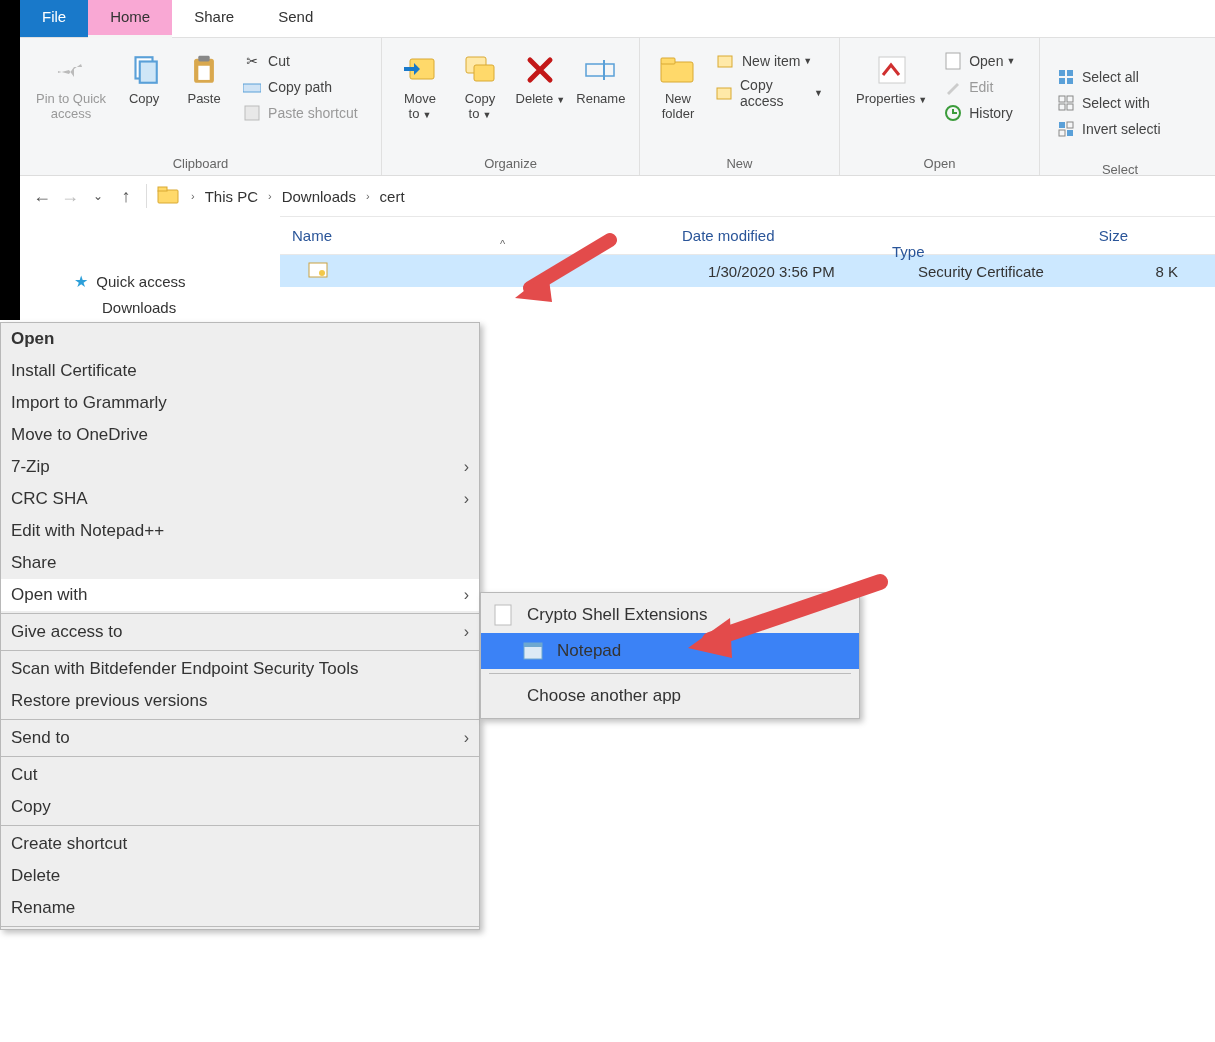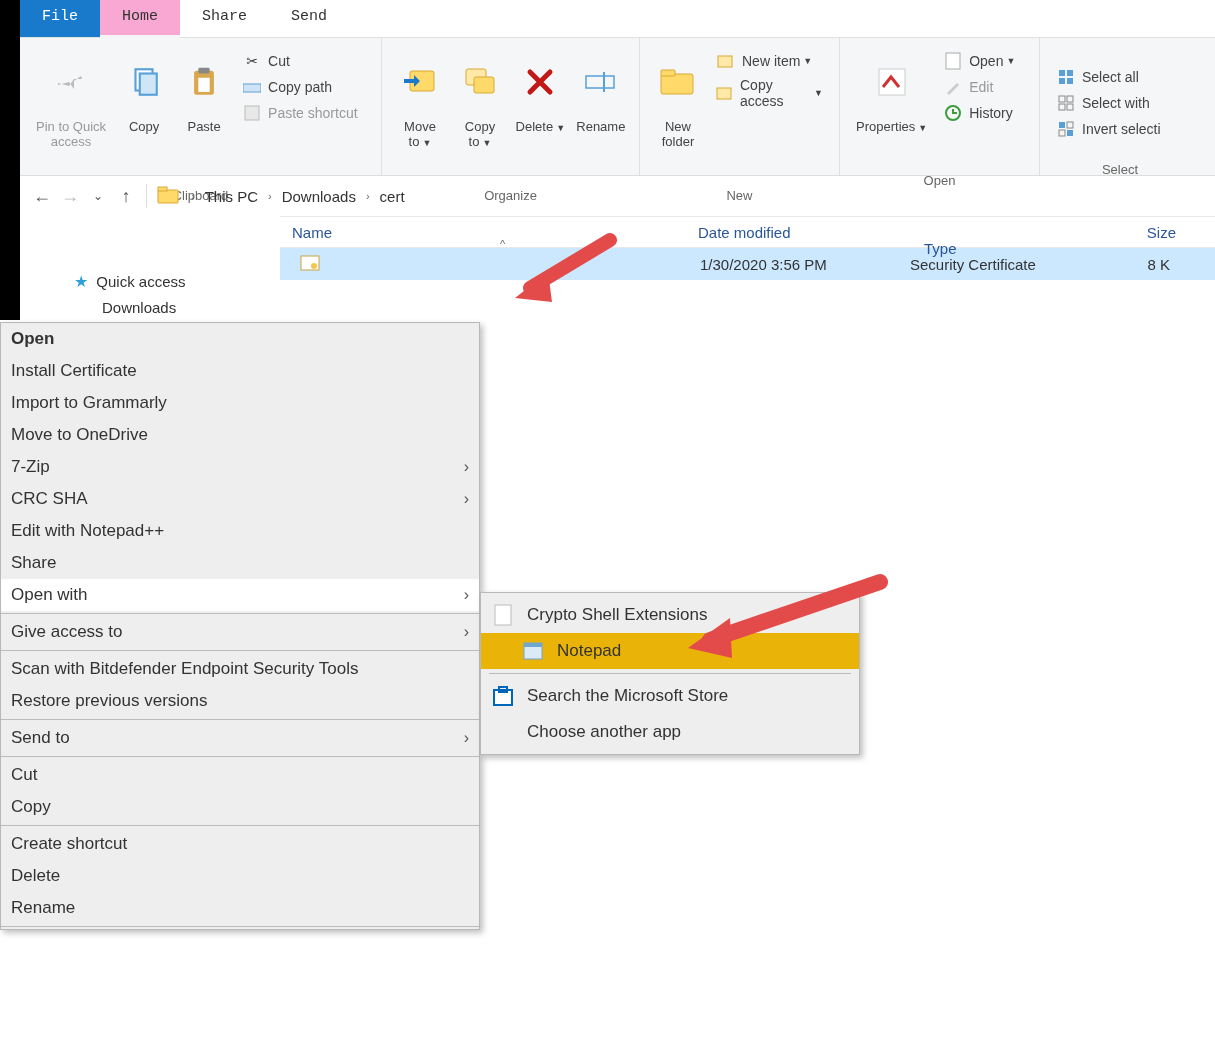--- a/index.html
+++ b/index.html
@@ -7,62 +7,62 @@
   font-family: "Segoe UI", Tahoma, sans-serif;
   font-size: 13px;
   background: #fff;
   width: 1215px;
   height: 1042px;
   position: relative;
   overflow: hidden;
   color: #333;
 }
 .black-strip { position:absolute; left:0; top:0; width:20px; height:320px; background:#000; }
-.tabs { display:flex; height:38px; margin-left:20px; background:#fff; border-bottom:1px solid #e0e0e0;font-family:Liberation Mono, monospace;}
+.tabs { display:flex; height:38px; margin-left:20px; background:#fff; border-bottom:1px solid #e0e0e0;}
 .tab { padding:8px 22px; font-size:15px; cursor:pointer; }
 .tab.file { background:#1979ca; color:#fff; }
 .tab.active { background:#f9a8d4; border-bottom:3px solid #f5f5f5; margin-bottom:-1px;}
 .ribbon { display:flex; background:#f5f6f7; border-bottom:1px solid #ddd; margin-left:20px; height:138px;}
 .group { border-right:1px solid #e0e0e0; padding:4px 8px 2px; display:flex; flex-direction:column; justify-content:space-between;}
 .group-title { text-align:center; font-size:13px; color:#666; padding:2px 0;margin-top:16px;}
 .group-body { display:flex; flex:1; align-items:flex-start; }
-.big-btn { display:flex; flex-direction:column; align-items:center; justify-content:space-between; padding:4px 6px; margin:16px 2px; color:#444; min-width:56px;gap:16px;}
+.big-btn { display:flex; flex-direction:column; align-items:center; justify-content:space-between; padding:4px 6px; margin:4px 2px; color:#444; min-width:56px;}
 .big-btn.disabled { color:#999; }
 .big-btn .ico { width:40px; height:40px; display:flex; align-items:center; justify-content:center; }
 .big-btn .lbl { font-size:13px; text-align:center; line-height:1.15; margin-top:2px;}
 .small-col { display:flex; flex-direction:column; justify-content:flex-start; padding:2px 4px;}
 .small-btn { display:flex; align-items:center; padding:3px 4px; font-size:14px; color:#444;}
 .small-btn .sico { width:20px; height:20px; margin-right:6px; display:flex; align-items:center; justify-content:center;}
 .addr-bar { display:flex; align-items:center; height:40px; padding:4px 8px; margin-left:20px; }
 .nav-arrow { width:28px; text-align:center; font-size:18px; color:#555; }
 .nav-arrow.disabled { color:#bbb; }
 .folder-ico { width:24px; height:20px; margin:0 4px; }
 .crumb { font-size:15px; padding:0 4px; }
 .crumb-sep { font-size:11px; color:#666; padding:0 6px;}
-.columns { display:flex; border-top:1px solid #e8e8e8; border-bottom:1px solid #e8e8e8; height:32px; align-items:center; font-size:15px; color:#2a5599; margin-left:280px;gap:16px;}
+.columns { display:flex; border-top:1px solid #e8e8e8; border-bottom:1px solid #e8e8e8; height:39px; align-items:center; font-size:15px; color:#2a5599; margin-left:280px;}
 .col { padding:0 12px; }
 .col.name{ width:390px; } .col.date{ width:210px;} .col.type{ width:180px;margin-top:32px;} .col.size{ width:80px; text-align:right;}
 .sidebar { position:absolute; left:20px; top:258px; width:258px; padding:10px 14px;}
 .side-item { display:flex; align-items:center; font-size:15px; padding:4px 4px 4px 40px;}
 .star { color:#2d9fd9; margin-right:8px; font-size:16px;}
-.row-sel { display:flex; align-items:center; height:32px; background:#cce8ff; margin-left:280px; font-size:15px; padding-left:20px;}
+.row-sel { display:flex; align-items:center; height:32px; background:#cce8ff; margin-left:280px; font-size:15px; padding-left:28px;}
 .row-sel .ficon{ width:22px; height:18px; margin-right:6px;}
 .row-sel .name{ width:372px;} .row-sel .date{width:210px;} .row-sel .type{width:180px;} .row-sel .size{width:80px; text-align:right;}
 
 .ctx { position:absolute; left:0; top:322px; width:480px; background:#eee; border:1px solid #b8b8b8; box-shadow:3px 3px 6px rgba(0,0,0,.25); font-size:17px;}
 .ctx .item { padding:6px 10px; display:flex; justify-content:space-between; align-items:center;}
 .ctx .item.bold{ font-weight:700;}
 .ctx .item.hover{ background:#fff;}
 .ctx .sep{ height:1px; background:#bbb; margin:2px 0;}
 .ctx .arr{ font-size:16px; color:#555;}
 
 .submenu{ position:absolute; left:480px; top:592px; width:380px; background:#eee; border:1px solid #b8b8b8; box-shadow:3px 3px 6px rgba(0,0,0,.25); font-size:17px; padding:4px 0;}
 .submenu .sitem{ display:flex; align-items:center; padding:6px 10px;}
 .submenu .sitem .sic{ width:24px; height:24px; margin-right:12px; display:flex; align-items:center; justify-content:center;}
-.submenu .sitem.hover{ background:#eab308;padding-left:40px;}
+.submenu .sitem.hover{ background:#3b82f6;padding-left:40px;}
 .submenu .sep{ height:1px; background:#bbb; margin:4px 8px;}
 
 .red-arrow { position:absolute; }
 .dropdown-caret{ font-size:9px; margin-left:3px;}
 .sort-caret { position:absolute; left:500px; top:238px; font-size:11px; color:#666;}
 </style>
 </head>
 <body>
 
 <div class="black-strip"></div>
@@ -424,29 +424,20 @@
     <span class="sic">
         <svg width="22" height="22">
           <rect x="2" y="3" width="18" height="16" fill="#dceaf5" stroke="#6ea8d0"></rect>
           <rect x="2" y="3" width="18" height="4" fill="#6ea8d0"></rect>
         </svg>
       </span>
     <span>Notepad</span>
   </div>
   <div class="sep"></div>
   <div class="sitem">
-    <span class="sic">
-        <svg width="22" height="22">
-          <rect x="2" y="5" width="18" height="15" fill="#fff" stroke="#0067b8" stroke-width="2"></rect>
-          <rect x="7" y="2" width="8" height="5" fill="none" stroke="#0067b8" stroke-width="2"></rect>
-        </svg>
-      </span>
-    <span>Search the Microsoft Store</span>
-  </div>
-  <div class="sitem">
     <span class="sic"></span>
     <span>Choose another app</span>
   </div>
 </div>
 
 <svg class="red-arrow" style="left:500px;top:230px" width="120" height="80">
   <path d="M110 10 L30 58" stroke="#e34b4b" stroke-width="14" stroke-linecap="round"></path>
   <path d="M15 68 L48 42 L52 72 Z" fill="#e34b4b"></path>
 </svg>
 <svg class="red-arrow" style="left:670px;top:568px" width="220" height="100">

